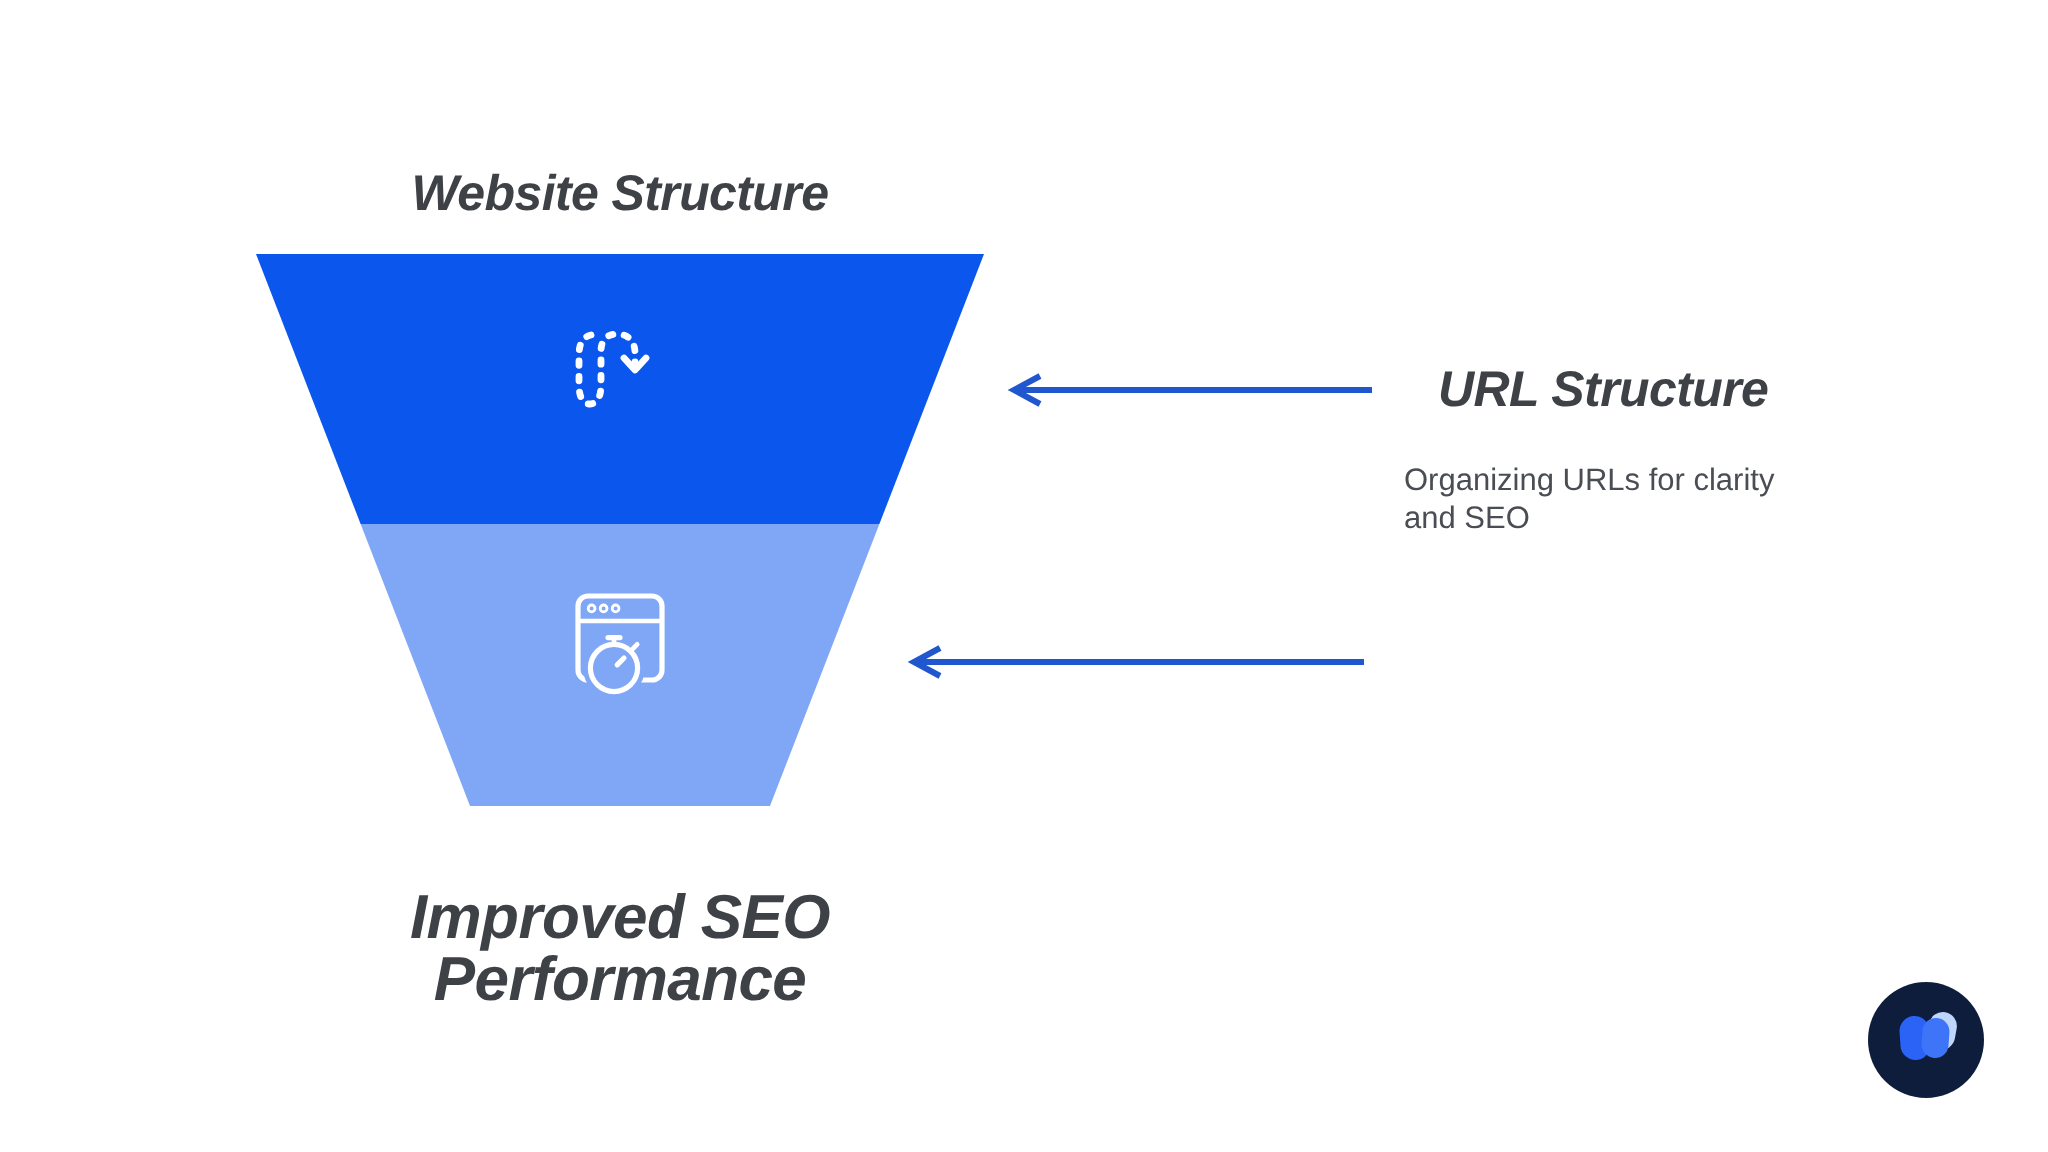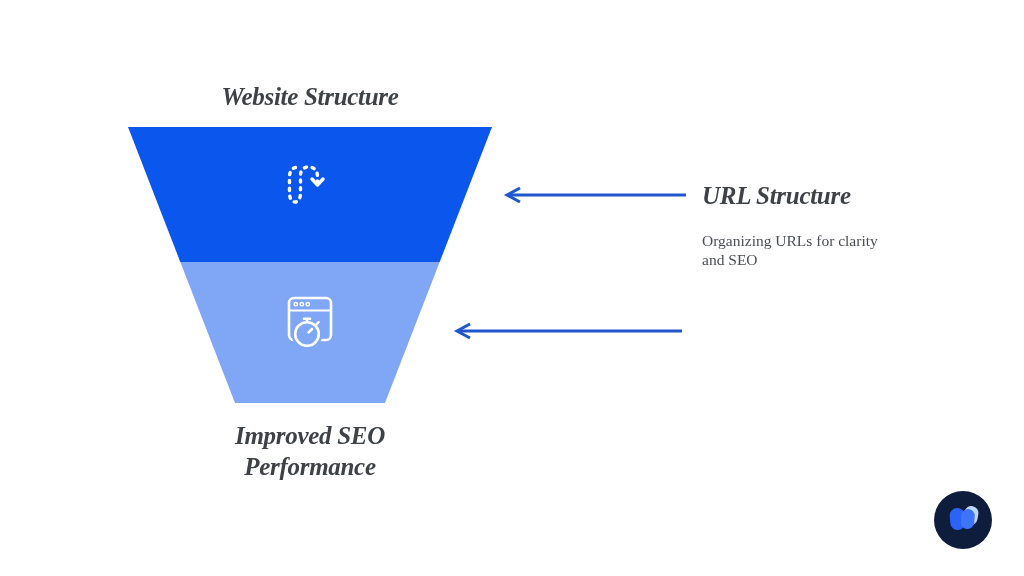--- a/index.html
+++ b/index.html
@@ -14,21 +14,21 @@
     --logo-blue2:#3D74F8;
     --logo-light-blue:#BFD6FB;
   }
   *{margin:0;padding:0;box-sizing:border-box;}
   html,body{width:1024px;height:576px;overflow:hidden;}
   body{
     font-family:"Liberation Sans", sans-serif;
     background:var(--background);
     position:relative;
   }
-  .canvas{position:absolute;inset:0;width:935px;height:576px;font-family:Liberation Serif, serif;}
+  .canvas{position:absolute;inset:0;width:935px;height:576px;}
 
   .diagram-title{
     position:absolute;left:128px;top:83px;width:364px;
     text-align:center;
     font-size:25px;font-weight:700;font-style:italic;
     letter-spacing:-0.3px;
     color:var(--heading-text);
   }
 
   .funnel{position:absolute;left:128px;top:127px;width:364px;height:276px;}
@@ -38,43 +38,43 @@
     clip-path:polygon(0 0, 100% 0, 85.63% 100%, 14.37% 100%);
   }
   .funnel-seg.s2{
     top:135px;height:141px;background:var(--stage2);
     clip-path:polygon(14.37% 0, 85.63% 0, 70.6% 100%, 29.4% 100%);
   }
   .icon-route{position:absolute;left:154px;top:31px;}
   .icon-speed{position:absolute;left:150px;top:168px;}
 
   .result-label{
-    position:absolute;left:128px;top:420px;width:364px;
+    position:absolute;left:128px;top:443px;width:364px;
     text-align:center;
-    font-size:25px;font-weight:700;font-style:italic;
+    font-size:31px;font-weight:700;font-style:italic;
     letter-spacing:-0.3px;line-height:31px;
     color:var(--heading-text);
   }
   .result-label span{display:block;}
 
   .arrow{position:absolute;height:18px;}
   .arrow.a1{left:499px;top:186px;width:190px;}
   .arrow.a2{left:449px;top:322px;width:236px;}
   .arrow line{stroke:var(--arrow);stroke-width:3;}
   .arrow path{stroke:var(--arrow);stroke-width:3;fill:none;stroke-linejoin:miter;}
 
   .annotation{position:absolute;left:702px;}
   .annotation.n1{top:180px;}
   .annotation.n2{top:310px;}
   .annotation-heading{
     font-size:25px;font-weight:700;font-style:italic;
     letter-spacing:-0.3px;line-height:31px;
     color:var(--heading-text);
   }
-  .annotation-heading span{display:block;}
+  .annotation-heading span{display:block;margin-left:17px;}
   .annotation-desc{
     margin-top:20px;
     font-size:15.5px;line-height:19px;
     color:var(--body-text);
   }
   .annotation-desc span{display:block;}
 
   .logo-badge{
     position:absolute;left:934px;top:491px;width:58px;height:58px;
     border-radius:50%;background:var(--logo-bg);

